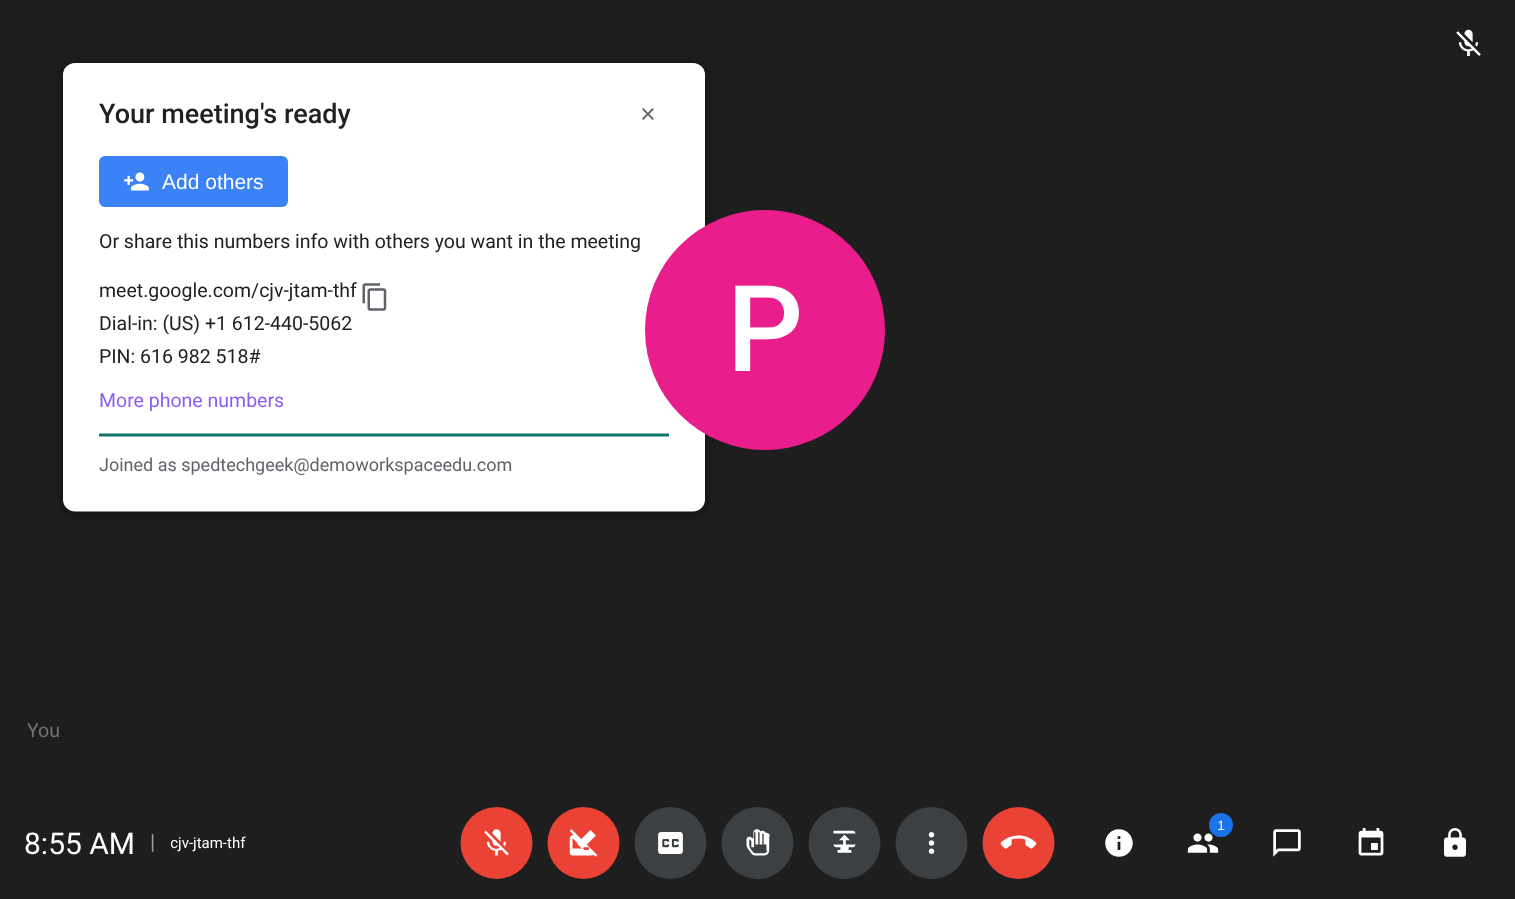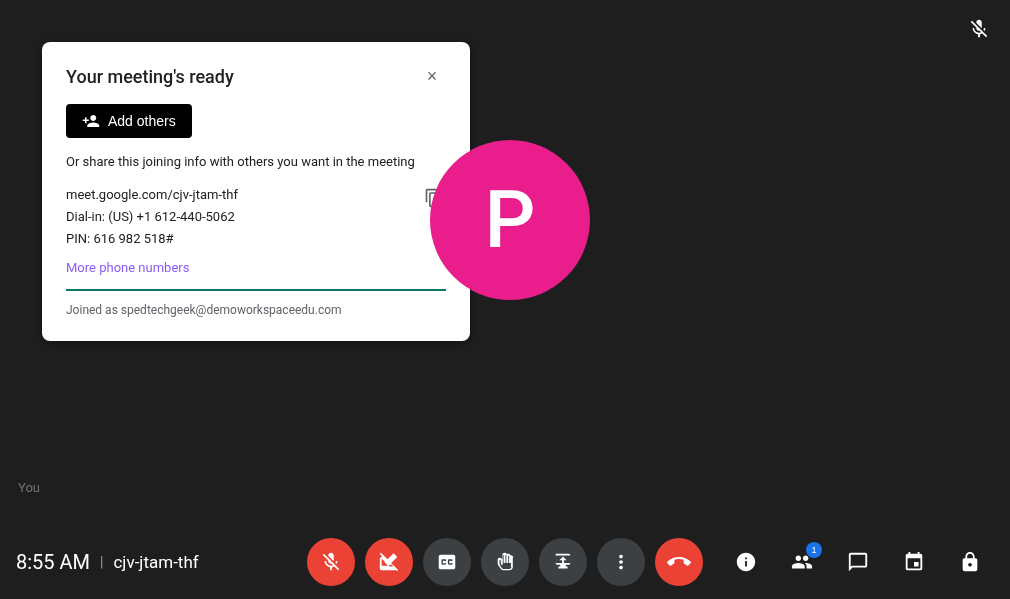--- a/index.html
+++ b/index.html
@@ -55,21 +55,21 @@
       font-size: 18px;
       width: 28px;
       height: 28px;
       display: flex;
       align-items: center;
       justify-content: center;
       border-radius: 50%;
     }
 
     .add-others-btn {
-      background: #000000;
+      background: #3b82f6;
       color: #fff;
       border: none;
       border-radius: 4px;
       padding: 8px 16px;
       font-size: 14px;
       font-weight: 500;
       cursor: pointer;
       display: flex;
       align-items: center;
       gap: 8px;
@@ -79,21 +79,20 @@
     .share-text {
       font-size: 13px;
       color: #202124;
       line-height: 1.5;
       margin-bottom: 12px;
     }
 
     .meeting-info-row {
       display: flex;
       align-items: flex-start;
-      justify-content: space-between;
       margin-bottom: 10px;
     }
 
     .meeting-info-text {
       font-size: 13px;
       color: #202124;
       line-height: 1.7;
     }
 
     .copy-btn {
@@ -182,21 +181,21 @@
       white-space: nowrap;
     }
 
     .separator {
       color: #9aa0a6;
       font-size: 14px;
     }
 
     .meeting-code-text {
       color: #fff;
-      font-size: 17px;
+      font-size: 10px;
     }
 
     .bottom-center {
       display: flex;
       align-items: center;
       gap: 10px;
       position: absolute;
       left: 50%;
       transform: translateX(-50%);
     }
@@ -272,21 +271,21 @@
     </button>
   </div>
 
   <button class="add-others-btn">
     <svg viewBox="0 0 24 24" width="18" height="18" fill="white">
       <path d="M15 12c2.21 0 4-1.79 4-4s-1.79-4-4-4-4 1.79-4 4 1.79 4 4 4zm-9-2V7H4v3H1v2h3v3h2v-3h3v-2H6zm9 4c-2.67 0-8 1.34-8 4v2h16v-2c0-2.66-5.33-4-8-4z"></path>
     </svg>
     <span>Add others</span>
   </button>
 
-  <p class="share-text">Or share this joining info with others you want in the meeting</p>
+  <p class="share-text">Or share this numbers info with others you want in the meeting</p>
 
   <div class="meeting-info-row">
     <div class="meeting-info-text">
       <span>meet.google.com/cjv-jtam-thf</span><br>
       <span>Dial-in:</span>
       <span>(US) +1 612-440-5062</span><br>
       <span>PIN:</span>
       <span>616 982 518#</span>
     </div>
     <button class="copy-btn">

